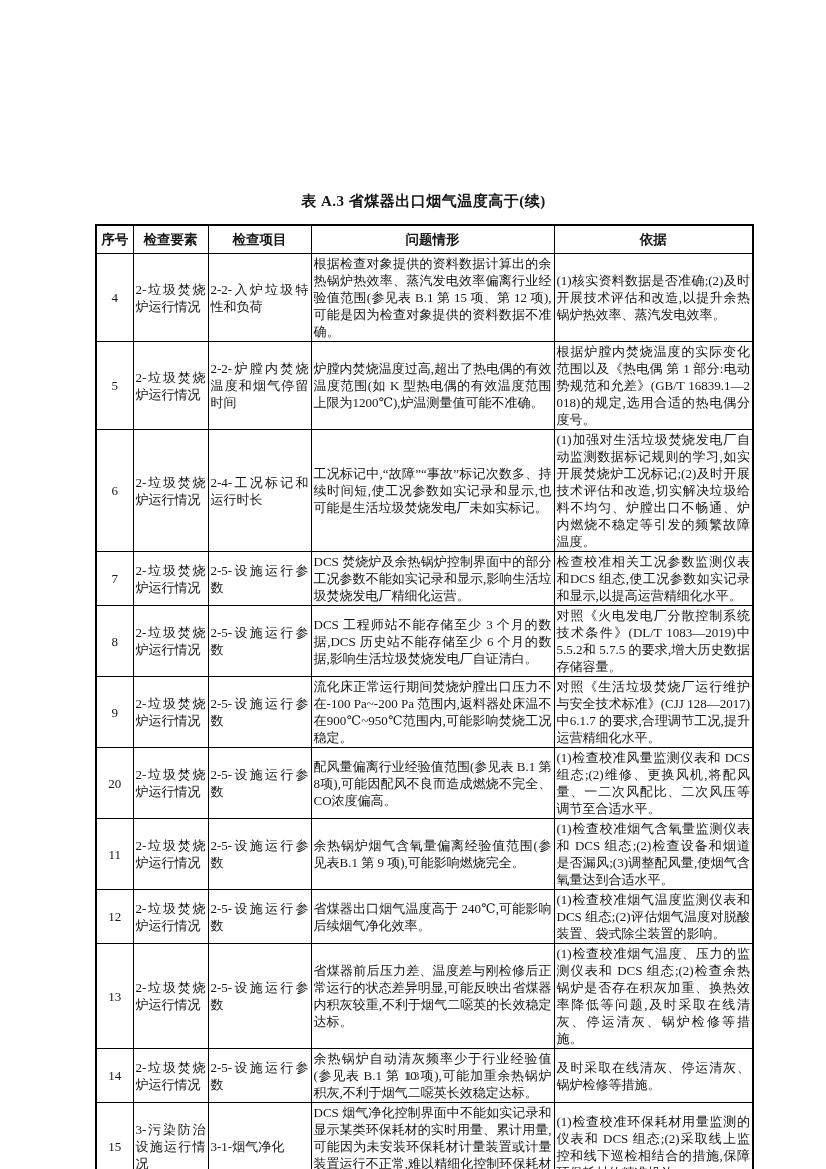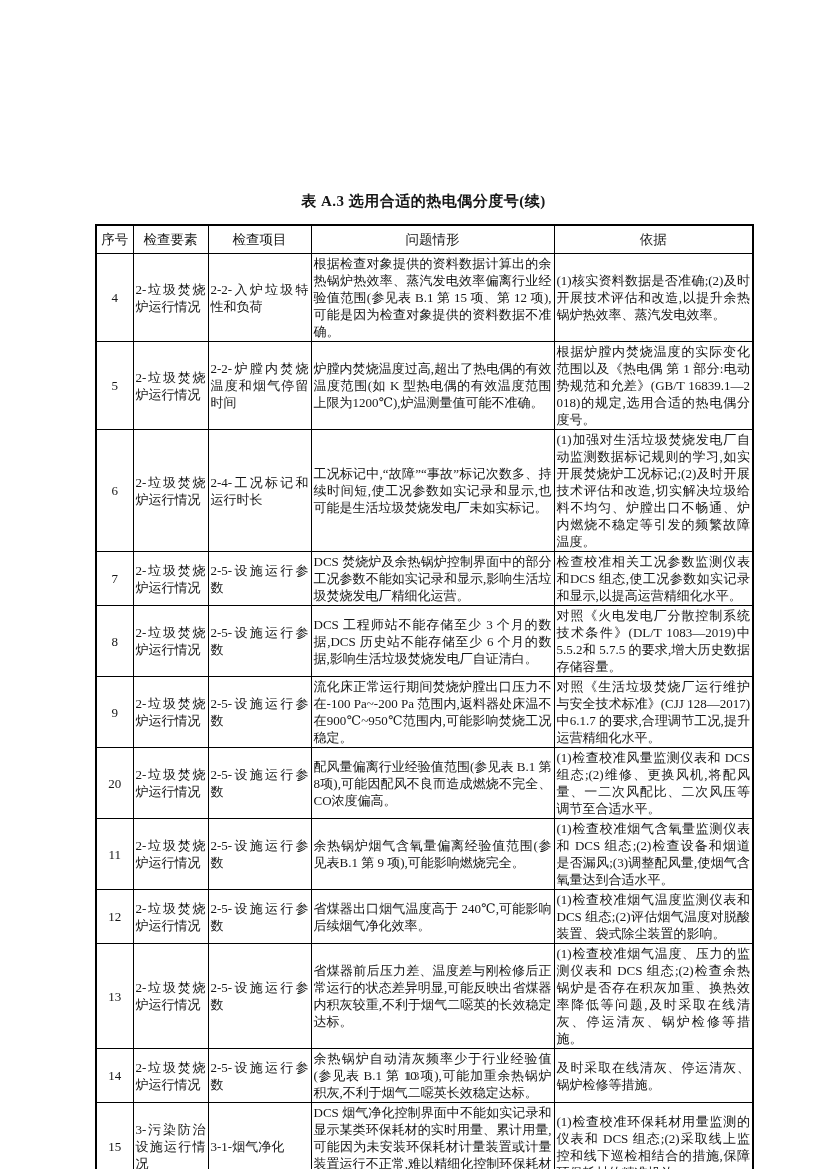--- a/index.html
+++ b/index.html
@@ -39,21 +39,21 @@
   table.risk-table td {
     border: 1px solid #000;
     padding: 1px 2px;
     font-size: 13px;
     line-height: 17px;
     vertical-align: middle;
     word-break: break-all;
     overflow: hidden;
   }
   table.risk-table th {
-    font-weight: normal;
+    font-weight: bold;
     text-align: center;
     font-size: 13.5px;
     height: 23px;
     padding: 2px 1px;
   }
   td.cell-no { text-align: center; }
   td.cell-element,
   td.cell-item,
   td.cell-problem,
   td.cell-basis {
@@ -81,21 +81,21 @@
     text-align: center;
     font-size: 13px;
     color: #3c3c3c;
     letter-spacing: 1px;
   }
 </style>
 </head>
 <body>
 
 <div class="doc">
-  <div class="doc-title">表 A.3  选用合适的热电偶分度号(续)</div>
+  <div class="doc-title">表 A.3  省煤器出口烟气温度高于(续)</div>
   <table class="risk-table">
     <colgroup>
       <col style="width:37px">
       <col style="width:75px">
       <col style="width:103px">
       <col style="width:243px">
       <col style="width:199px">
     </colgroup>
     <thead>
       <tr>

